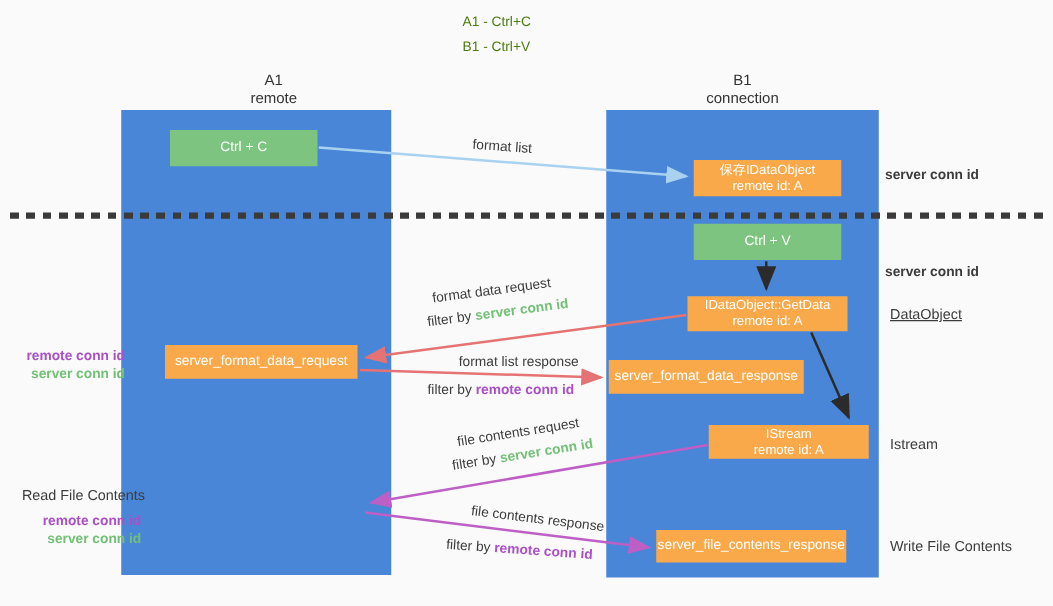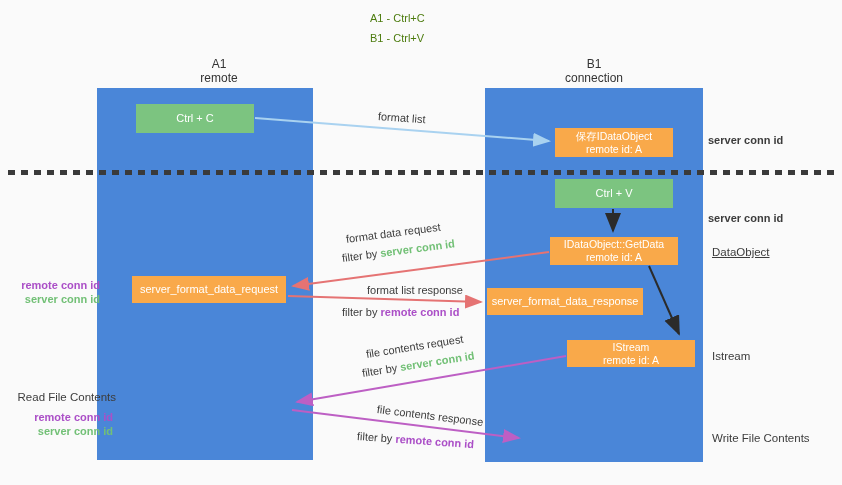--- a/index.html
+++ b/index.html
@@ -118,20 +118,23 @@
   <div class="node orange" style="left:132px;top:276px;width:154px;height:27px;">
     <div>server_format_data_request</div>
   </div>
 
   <div class="node orange" style="left:567px;top:340px;width:128px;height:27px;">
     <div class="l2">IStream</div>
     <div class="l2">remote id: A</div>
   </div>
 
 
+  <div class="node orange" style="left:525px;top:424px;width:152px;height:26px;">
+    <div>server_file_contents_response</div>
+  </div>
 
   <div class="albl" style="left:378px;top:110px;transform:rotate(4deg);">format list</div>
 
   <div class="albl" style="left:346px;top:233px;transform:rotate(-7.5deg);">format data request</div>
   <div class="albl" style="left:342px;top:252px;transform:rotate(-7.5deg);">
     <span>filter by</span>
     <span class="green-id">server conn id</span>
   </div>
 
   <div class="albl" style="left:367px;top:284px;">format list response</div>

